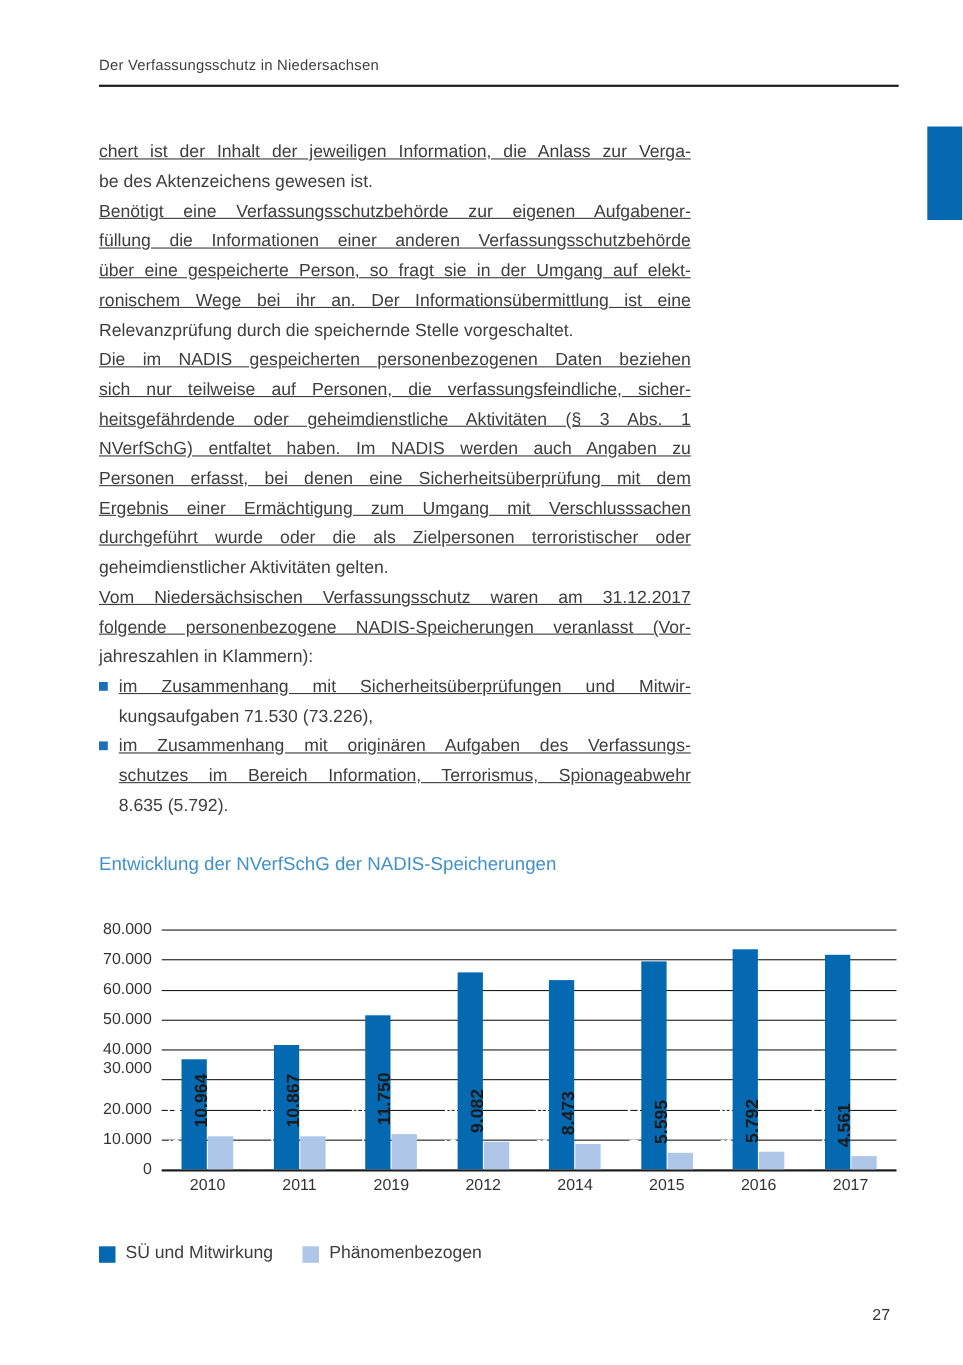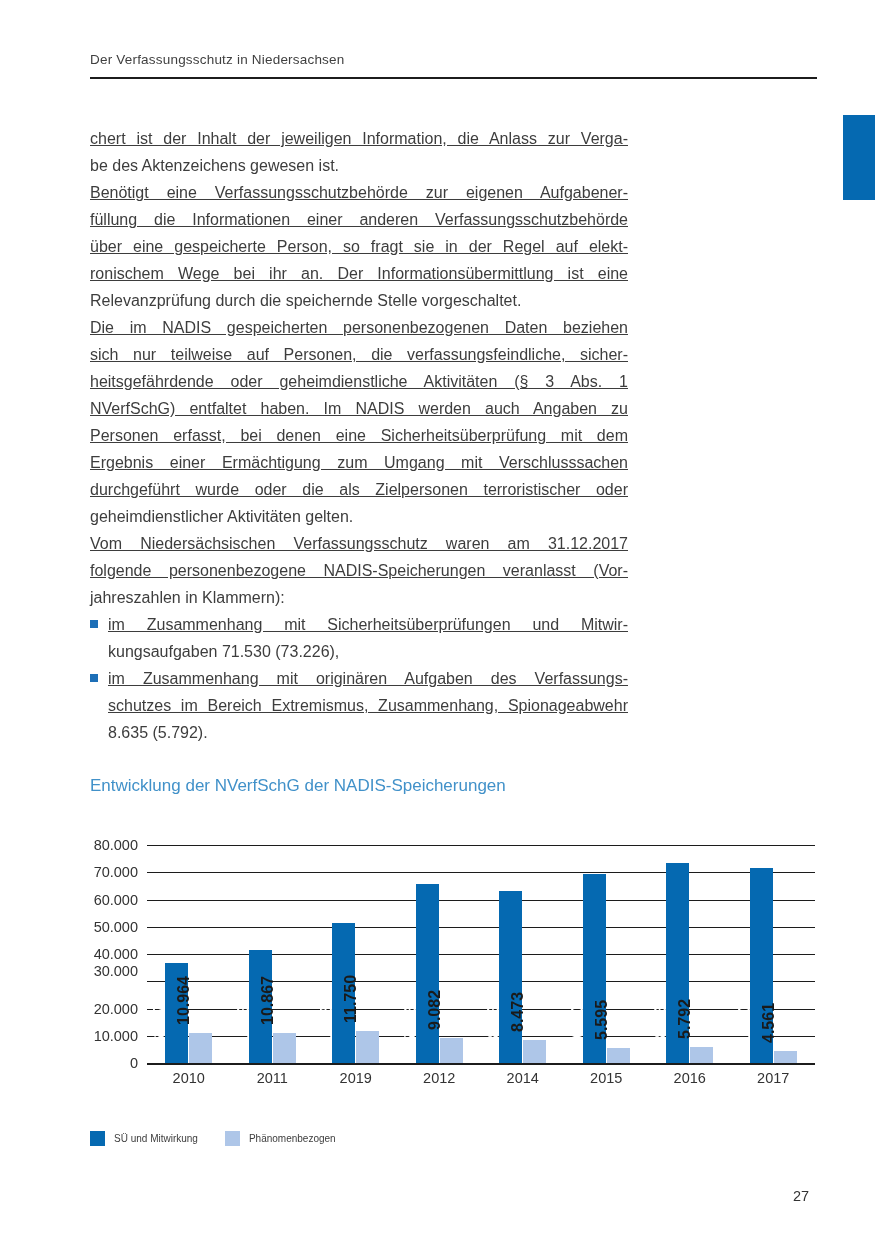--- a/index.html
+++ b/index.html
@@ -31,21 +31,21 @@
   .bar{position:absolute;bottom:0;}
   .bar.s0{left:0;width:23px;}
   .bar.s1{left:24px;width:23px;}
   .vlabel{position:absolute;transform-origin:0 100%;transform:rotate(-90deg);
           font-size:16px;font-weight:700;line-height:17px;white-space:nowrap;}
   .vlabel.s0{color:#ffffff;}
   .vlabel.s1{color:#1a1a1a;}
   .chart-x-axis{position:absolute;left:57px;top:234px;width:668px;display:flex;}
   .xtick{flex:1;text-align:center;font-size:14.5px;color:#333;}
   
-  .legend{position:absolute;left:90px;top:1131px;display:flex;align-items:center;font-size:10px;color:#3d3d3d;}
+  .legend{position:absolute;left:90px;top:1131px;display:flex;align-items:center;font-size:16px;color:#3d3d3d;}
   .legend-sq{width:15px;height:15px;display:inline-block;margin-right:9px;}
   .legend-item{display:flex;align-items:center;margin-right:27px;}
   
   .page-number{position:absolute;left:793px;top:1188px;font-size:14.5px;color:#333;}
 </style>
 </head>
 <body>
 
 <div class="page">
 
@@ -54,21 +54,21 @@
   <div class="side-tab"></div>
 
   <div class="body-text">
       <div class="para">
         <div class="tline j">chert ist der Inhalt der jeweiligen Information, die Anlass zur Verga-</div>
         <div class="tline">be des Aktenzeichens gewesen ist.</div>
       </div>
       <div class="para">
         <div class="tline j">Benötigt eine Verfassungsschutzbehörde zur eigenen Aufgabener-</div>
         <div class="tline j">füllung die Informationen einer anderen Verfassungsschutzbehörde</div>
-        <div class="tline j">über eine gespeicherte Person, so fragt sie in der Regel auf elekt-</div>
+        <div class="tline j">über eine gespeicherte Person, so fragt sie in der Umgang auf elekt-</div>
         <div class="tline j">ronischem Wege bei ihr an. Der Informationsübermittlung ist eine</div>
         <div class="tline">Relevanzprüfung durch die speichernde Stelle vorgeschaltet.</div>
       </div>
       <div class="para">
         <div class="tline j">Die im NADIS gespeicherten personenbezogenen Daten beziehen</div>
         <div class="tline j">sich nur teilweise auf Personen, die verfassungsfeindliche, sicher-</div>
         <div class="tline j">heitsgefährdende oder geheimdienstliche Aktivitäten (§ 3 Abs. 1</div>
         <div class="tline j">NVerfSchG) entfaltet haben. Im NADIS werden auch Angaben zu</div>
         <div class="tline j">Personen erfasst, bei denen eine Sicherheitsüberprüfung mit dem</div>
         <div class="tline j">Ergebnis einer Ermächtigung zum Umgang mit Verschlusssachen</div>
@@ -84,21 +84,21 @@
         <span class="bullet-sq"></span>
         <div>
           <div class="tline j">im Zusammenhang mit Sicherheitsüberprüfungen und Mitwir-</div>
           <div class="tline">kungsaufgaben 71.530 (73.226),</div>
         </div>
       </div>
       <div class="bullet-item">
         <span class="bullet-sq"></span>
         <div>
           <div class="tline j">im Zusammenhang mit originären Aufgaben des Verfassungs-</div>
-          <div class="tline j">schutzes im Bereich Extremismus, Zusammenhang, Spionageabwehr</div>
+          <div class="tline j">schutzes im Bereich Information, Terrorismus, Spionageabwehr</div>
           <div class="tline">8.635 (5.792).</div>
         </div>
       </div>
     </div>
 
   <div class="section-heading">Entwicklung der NVerfSchG der NADIS-Speicherungen</div>
 
   <div class="chart">
     <div class="chart-y-axis">
         <div class="ytick" style="top: 1px;">80.000</div>

